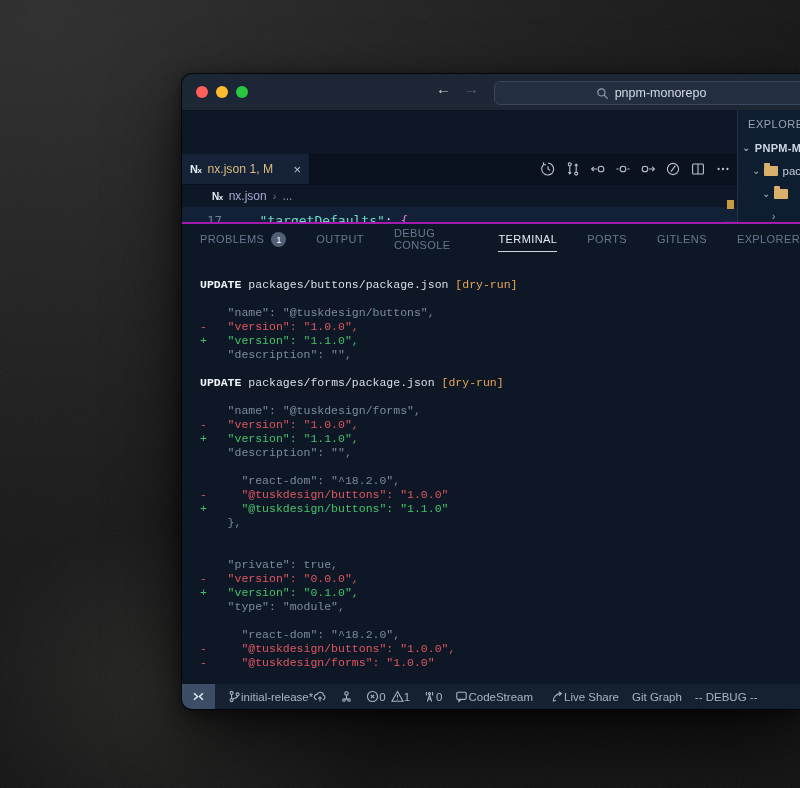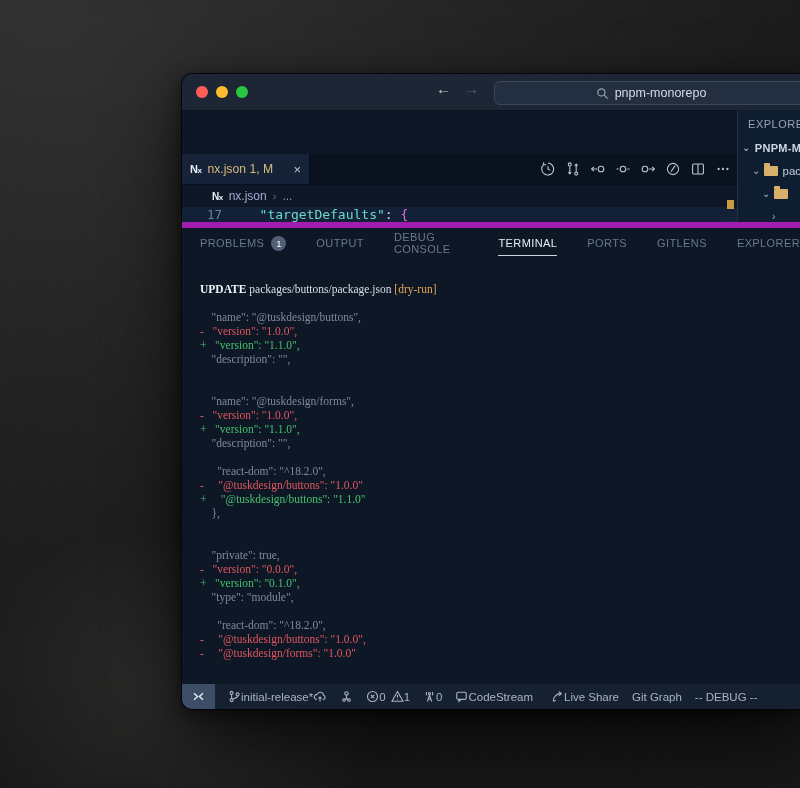--- a/index.html
+++ b/index.html
@@ -46,21 +46,21 @@
   .nx{font-weight:bold;color:#e8edf4;font-size:11px;letter-spacing:-0.5px;flex:none;}
   .nx small{font-size:8px;}
   .edactions{position:absolute;right:6px;top:0;height:30px;display:flex;align-items:center;gap:9px;color:#b9c4d3;}
   .edactions svg{display:block}
   
   .breadcrumb{height:22px;display:flex;align-items:center;gap:6px;padding-left:30px;font-size:12px;color:#8b94a6;}
   .bc-file{color:#a9a6d4;}
   .bc-sep{color:#6c7689;font-size:11px;}
   
   .codearea{position:relative;height:60px;overflow:hidden;font-family:"DejaVu Sans Mono","Liberation Mono",monospace;font-size:13px;}
-  .code-line{position:relative;height:21px;display:flex;align-items:flex-start;}
+  .code-line{position:relative;height:21px;display:flex;align-items:flex-end;}
   .code-line.sticky{background:#122138;box-shadow:0 2px 4px rgba(0,0,0,.45);}
   .line-num{width:40px;flex:none;text-align:right;color:#47566d;font-size:12.5px;}
   .code-line.sticky .line-num{color:#6e7f99;}
   .code-text{white-space:pre;padding-left:22px;color:#d6dde7;}
   .tok-key{color:#6bd9c6}.tok-punct{color:#d6dde7}.tok-brace-pink{color:#dd70cf}
   .tok-brace-blue{color:#6e9ef2}.tok-pale{color:#bcc8d6}
   .guide{position:absolute;top:0;bottom:0;width:1px;background:#253349;}
   
   .minimap{position:absolute;right:0;top:30px;width:13px;height:82px;}
   .mm-yellow{position:absolute;top:16px;left:3px;width:7px;height:9px;background:#c99b3f;}
@@ -72,27 +72,27 @@
   .explorer{width:62px;height:112px;background:#0f1d31;border-left:1px solid #233048;overflow:hidden;}
   .ex-title{padding:8px 0 0 10px;font-size:11px;letter-spacing:.5px;color:#98a3b5;white-space:nowrap;}
   .ex-rows{margin-top:6px;}
   .ex-row{height:23px;display:flex;align-items:center;gap:4px;font-size:11.5px;color:#c2cddb;white-space:nowrap;}
   .ex-row.root{font-weight:bold;font-size:11px;letter-spacing:.3px;color:#cdd7e3;}
   .ex-chev{color:#9fb0c4;font-size:10px;flex:none;}
   .folder{flex:none;width:14px;height:10px;background:#d8b06c;border-radius:1px;position:relative;}
   .folder::before{content:"";position:absolute;left:0;top:-3px;width:6px;height:3px;background:#d8b06c;border-radius:1px 1px 0 0;}
 
   
-  .panel{position:absolute;left:0;top:148px;width:618px;height:462px;background:#0d1726;border-top:6px solid #a21caf;box-sizing:border-box;}
+  .panel{position:absolute;left:0;top:148px;width:618px;height:462px;background:#0d1726;border-top:2px solid #a21caf;box-sizing:border-box;}
   .ptabs{height:30px;display:flex;align-items:center;padding-left:18px;gap:30px;font-size:11px;letter-spacing:.4px;color:#68788f;}
   .ptab{display:flex;align-items:center;gap:7px;position:relative;cursor:default;}
   .ptab.active{color:#e6ecf4;justify-content:flex-end;}
   .ptab.active::after{content:"";position:absolute;left:0;right:0;bottom:-7px;height:1px;background:#ccd6e3;}
   .pbadge{width:15px;height:15px;border-radius:50%;background:#526077;color:#fff;font-size:9.5px;display:flex;align-items:center;justify-content:center;letter-spacing:0;}
-  .term{padding:24px 6px 0 18px;font-family:Liberation Serif, serif;font-size:11.5px;line-height:14px;}
+  .term{padding:24px 6px 0 18px;font-family:Liberation Mono, monospace;font-size:11.5px;line-height:14px;}
   .tl{height:14px;white-space:pre;}
   .tl-context{color:#7e8a9a}
   .tl-removed{color:#e0565f}
   .tl-added{color:#45c16c}
   .tl-header{color:#d8dfe9}
   .tl-header .u{font-weight:bold;color:#f1f5fa}
   .tl-header .tag{color:#e7a654}
 
   
   .statusbar{position:absolute;left:0;top:610px;width:618px;height:25px;background:#152030;display:flex;align-items:center;font-size:11.5px;color:#a9b4c4;overflow:hidden;}
@@ -268,20 +268,21 @@
         </span>
       </div>
     <div class="term" id="terminal-output">
         <div class="tl tl-header"><span class="u">UPDATE</span><span> packages/buttons/package.json </span><span class="tag">[dry-run]</span></div>
         <div class="tl tl-blank"></div>
         <div class="tl tl-context">    "name": "@tuskdesign/buttons",</div>
         <div class="tl tl-removed">-   "version": "1.0.0",</div>
         <div class="tl tl-added">+   "version": "1.1.0",</div>
         <div class="tl tl-context">    "description": "",</div>
         <div class="tl tl-blank"></div>
+        <div class="tl tl-header"><span class="u">UPDATE</span><span> packages/forms/package.json </span><span class="tag">[dry-run]</span></div>
         <div class="tl tl-blank"></div>
         <div class="tl tl-context">    "name": "@tuskdesign/forms",</div>
         <div class="tl tl-removed">-   "version": "1.0.0",</div>
         <div class="tl tl-added">+   "version": "1.1.0",</div>
         <div class="tl tl-context">    "description": "",</div>
         <div class="tl tl-blank"></div>
         <div class="tl tl-context">      "react-dom": "^18.2.0",</div>
         <div class="tl tl-removed">-     "@tuskdesign/buttons": "1.0.0"</div>
         <div class="tl tl-added">+     "@tuskdesign/buttons": "1.1.0"</div>
         <div class="tl tl-context">    },</div>

